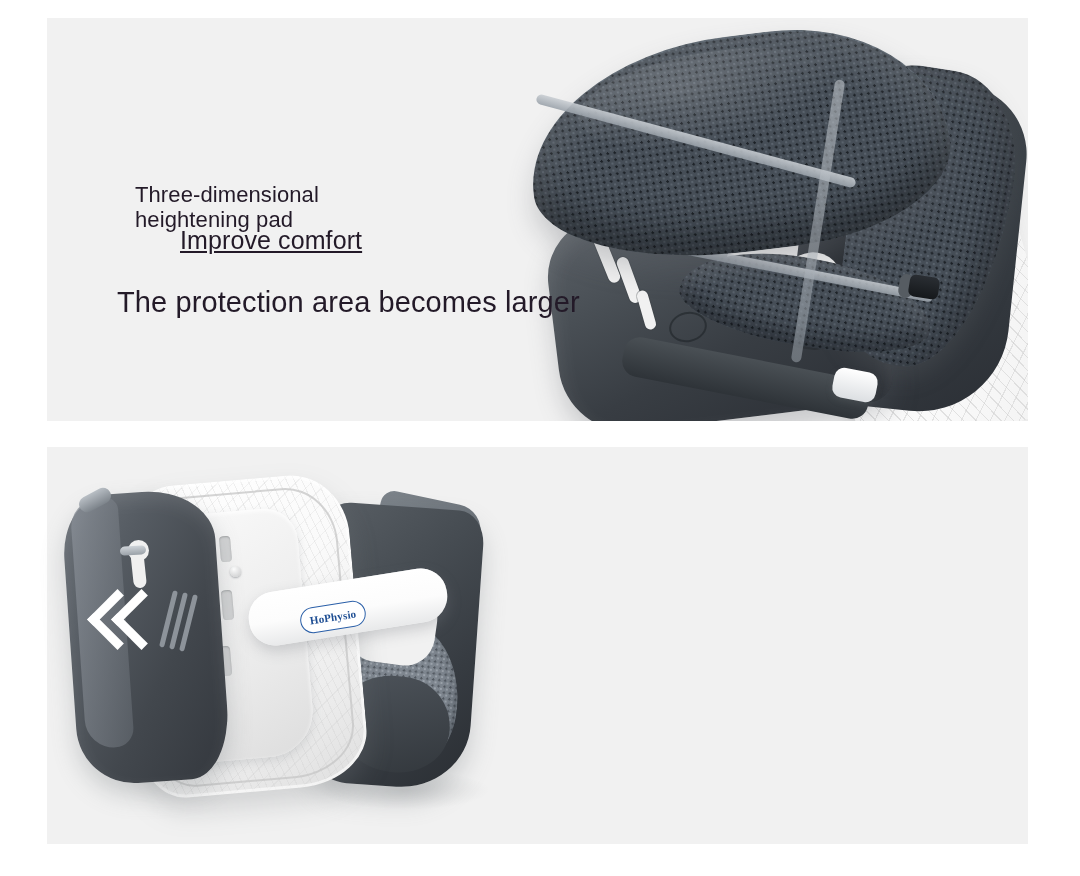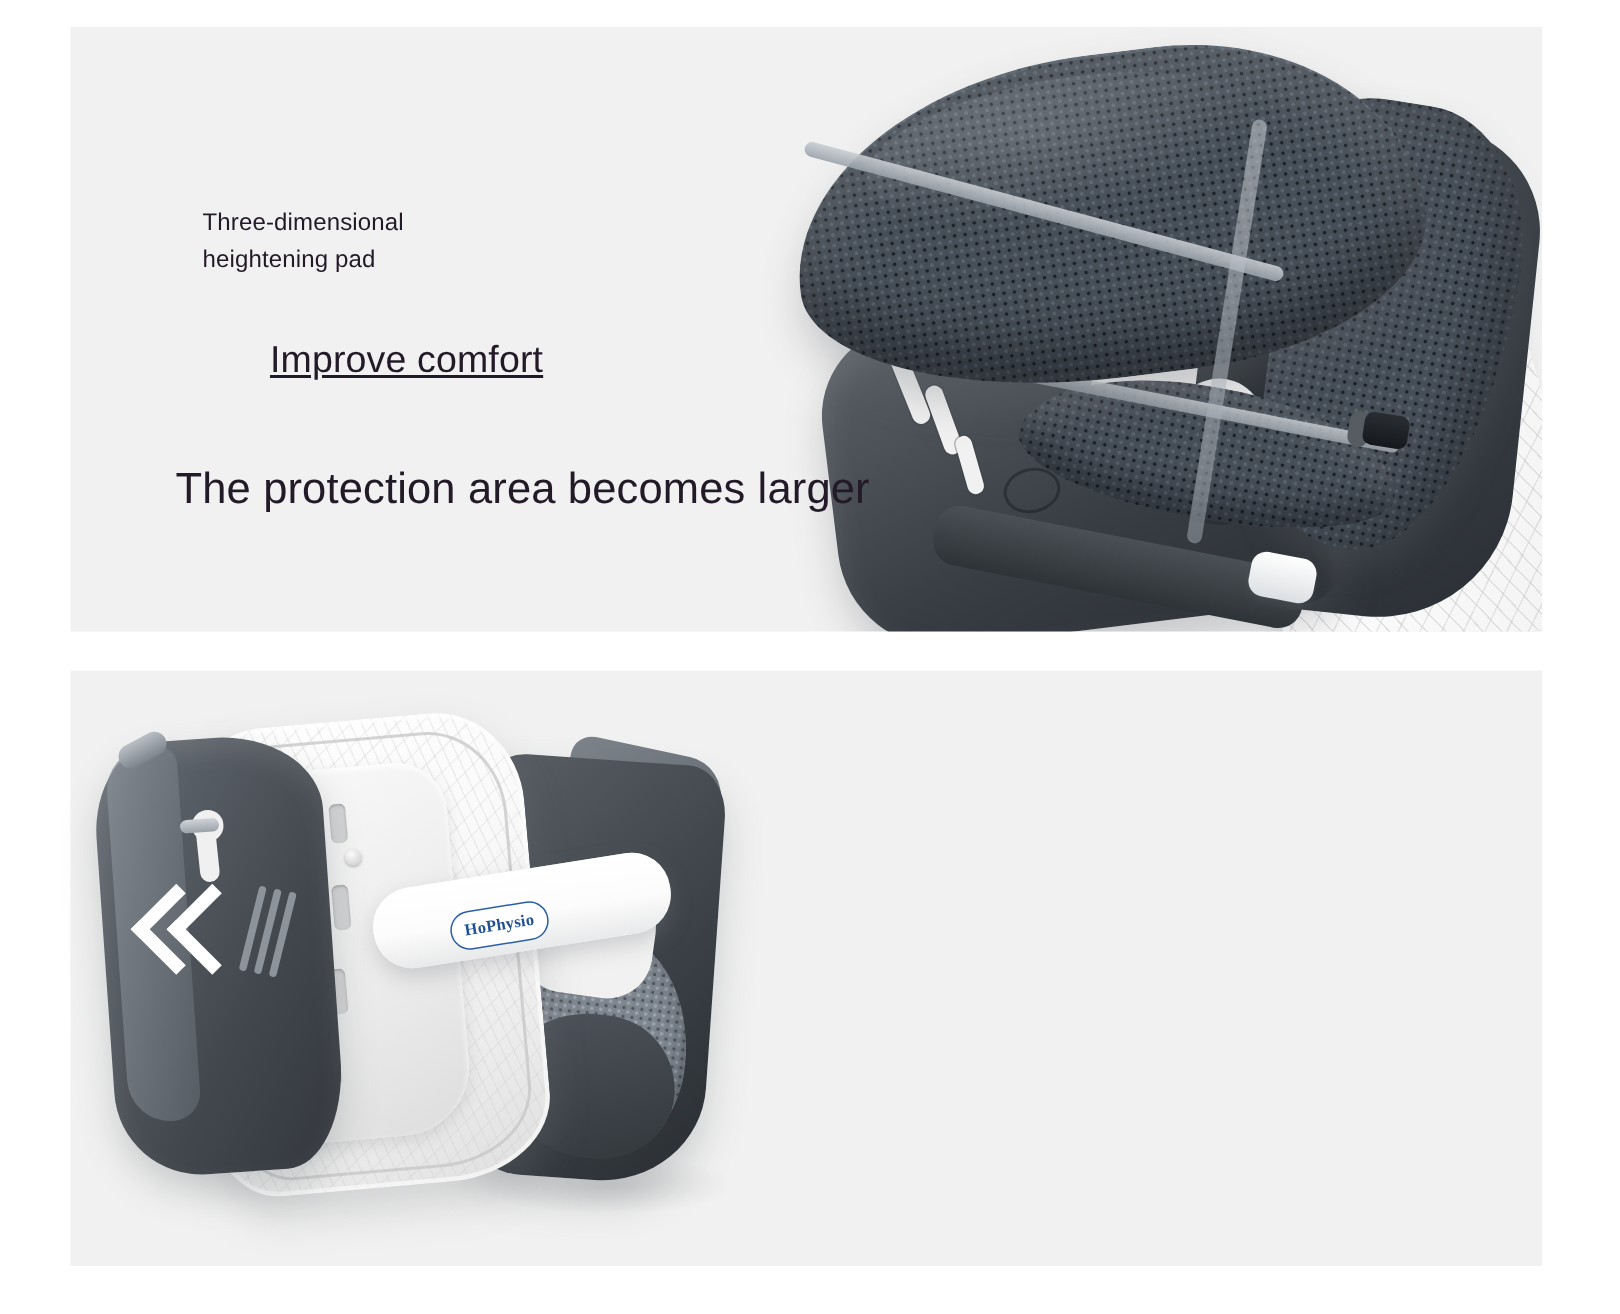--- a/index.html
+++ b/index.html
@@ -11,27 +11,27 @@
   }
   .stage{position:relative;width:1080px;height:876px;}
 
   
   .panel{position:absolute;left:47px;width:981px;background:#f1f1f1;overflow:hidden;}
   #panel-top{top:18px;height:403px;}
   #panel-bottom{top:447px;height:397px;}
 
   
   .txt{position:absolute;color:#231a28;white-space:nowrap;z-index:6;}
-  .t-label{font-size:16px;line-height:25px;letter-spacing:.1px;white-space:pre-line;}
+  .t-label{font-size:22px;line-height:25px;letter-spacing:.1px;white-space:pre-line;margin-top:46px;}
   .t-sub{font-size:25px;letter-spacing:.1px;text-decoration:underline;}
   .t-big{font-size:29px;letter-spacing:.1px;}
 
   #label-3d      {left:88px; top:118px;}
   #label-comfort {left:133px;top:208px;}
-  #label-area    {left:70px; top:268px;margin-top:24px;}
+  #label-area    {left:70px; top:268px;}
 
   
   #art-top{position:absolute;left:470px;top:0;width:511px;height:403px;z-index:3;}
 
   
   .whitebacking{
     position:absolute;right:-10px;bottom:-20px;width:210px;height:260px;
     background:
       repeating-linear-gradient(62deg,rgba(205,205,205,.55) 0 1px,rgba(0,0,0,0) 1px 9px),
       repeating-linear-gradient(-48deg,rgba(198,198,198,.42) 0 1px,rgba(0,0,0,0) 1px 13px),

